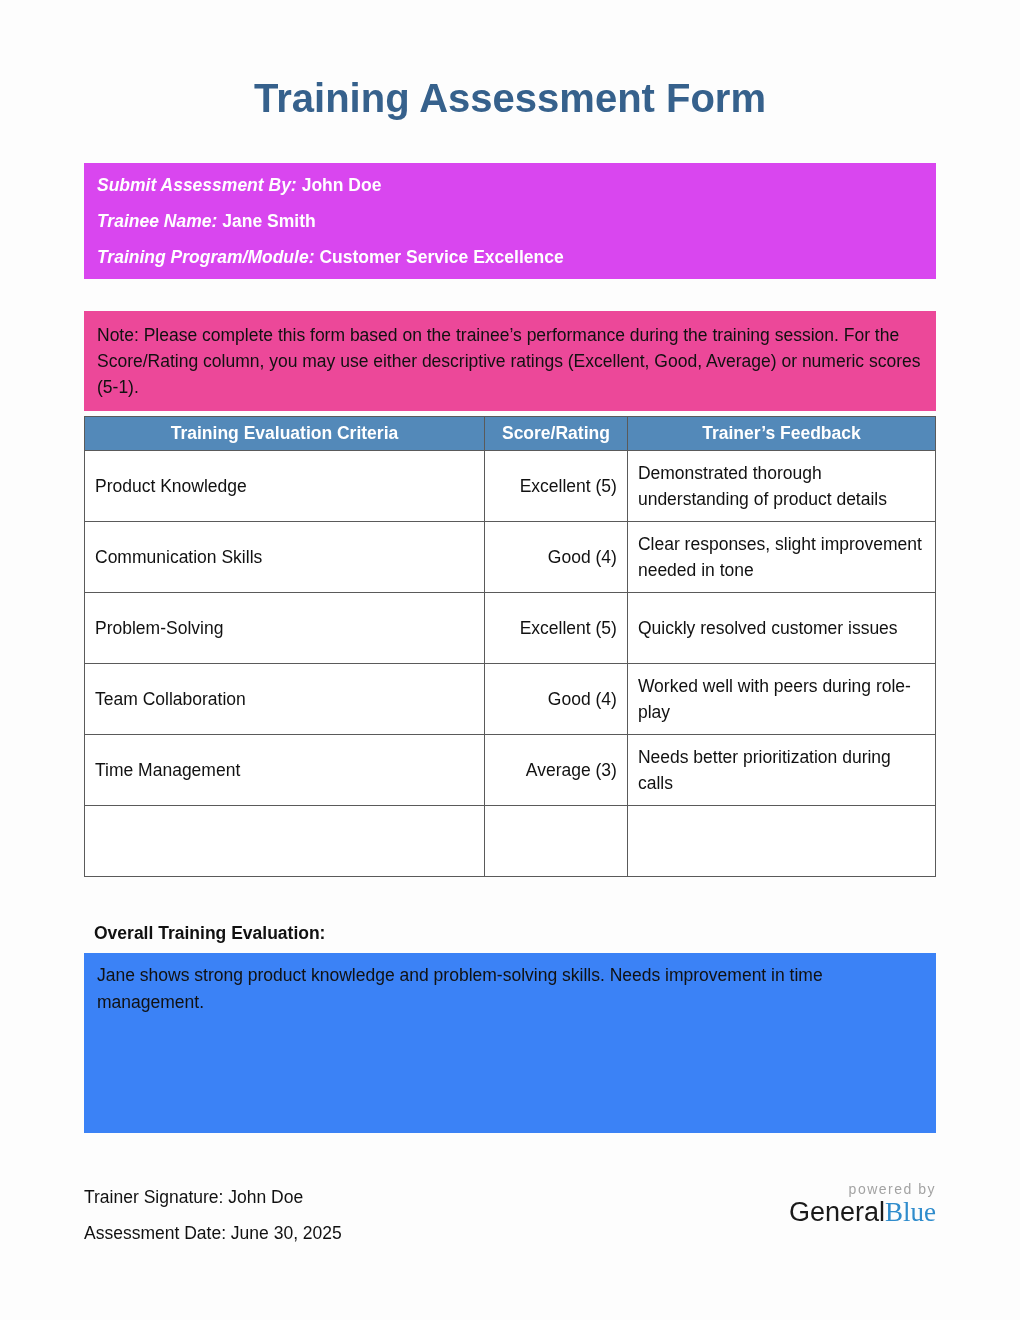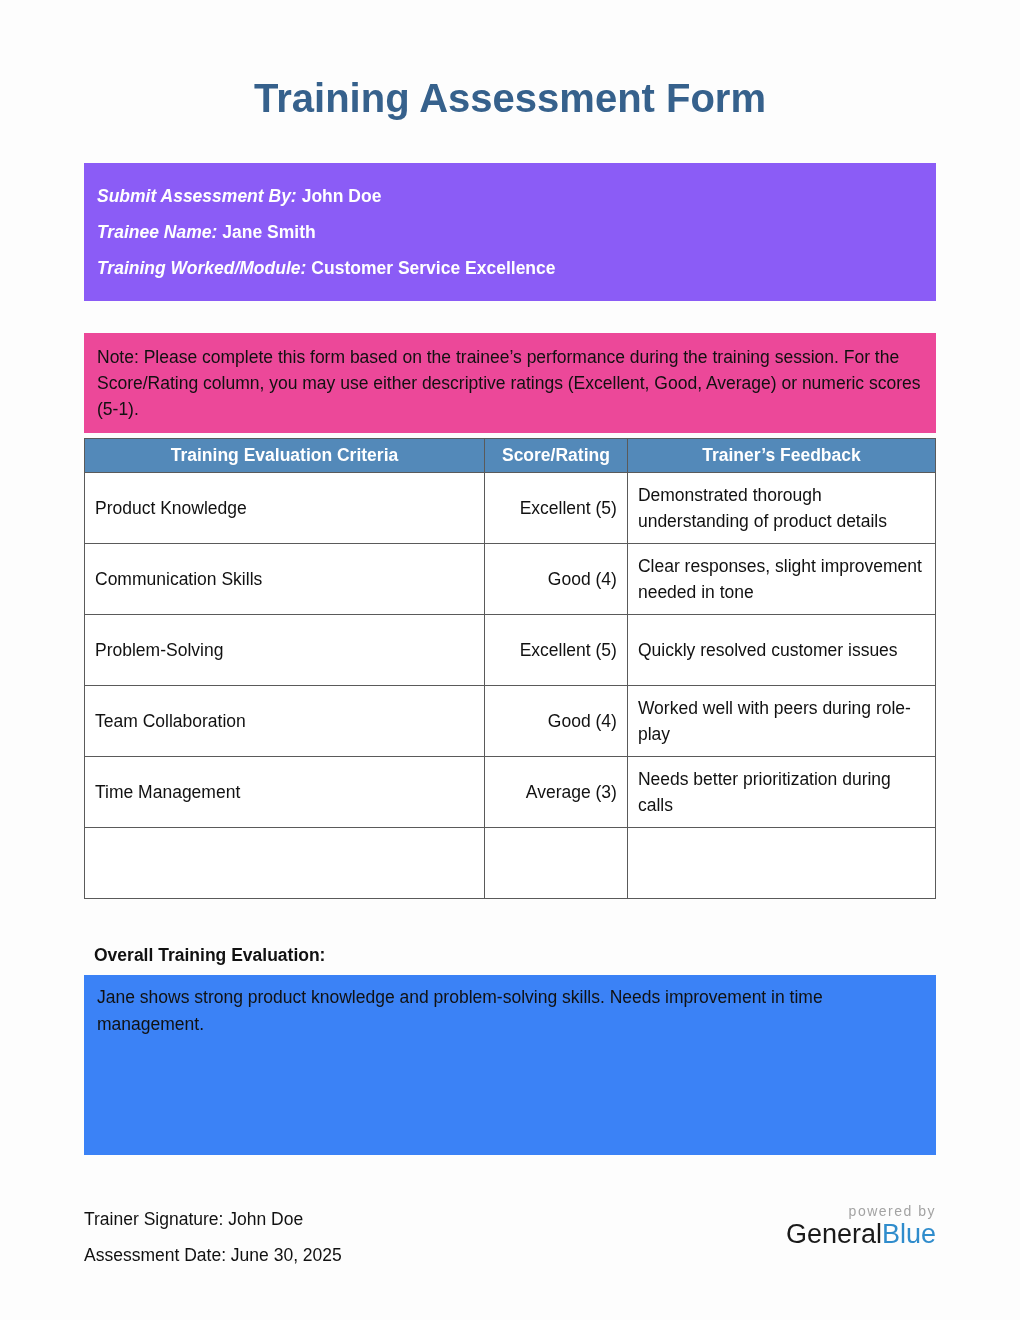--- a/index.html
+++ b/index.html
@@ -18,22 +18,22 @@
   .title {
     margin-top: 76px;
     text-align: center;
     font-size: 40px;
     font-weight: bold;
     color: #36618c;
     letter-spacing: 0px;
   }
   .info-panel {
     margin: 42px 84px 0 84px;
-    background: #8b5cf6;
-    padding: 15px 0;
+    background: #d946ef;
+    padding: 4px 0;
   }
   .info-field {
     padding: 0 13px;
     line-height: 36px;
     font-size: 17.5px;
     color: #ffffff;
     font-weight: bold;
   }
   .info-label { font-style: italic; }
   .info-value { margin-left: 5px; }
@@ -103,38 +103,38 @@
   .footer-line { line-height: 36px; }
   .brand-block { text-align: right; padding-top: 2px; }
   .powered-by {
     font-size: 14px;
     color: #a3a3a3;
     letter-spacing: 1.5px;
     margin-bottom: 1px;
   }
   .brand-logo { font-size: 27px; line-height: 28px; }
   .brand-general { color: #1a1a1a; }
-  .brand-blue { color: #2f8ccc; }
+  .brand-blue { color: #2f8ccc; font-family: Liberation Serif, serif; }
 </style>
 </head>
 <body>
 
 <div class="page">
 
   <div class="title">Training Assessment Form</div>
 
   <div class="info-panel">
     <div class="info-field">
       <span class="info-label">Submit Assessment By:</span><span class="info-value">John Doe</span>
     </div>
     <div class="info-field">
       <span class="info-label">Trainee Name:</span><span class="info-value">Jane Smith</span>
     </div>
     <div class="info-field">
-      <span class="info-label">Training Worked/Module:</span><span class="info-value">Customer Service Excellence</span>
+      <span class="info-label">Training Program/Module:</span><span class="info-value">Customer Service Excellence</span>
     </div>
   </div>
 
   <div class="note-panel">Note: Please complete this form based on the trainee’s performance during the training session. For the Score/Rating column, you may use either descriptive ratings (Excellent, Good, Average) or numeric scores (5-1).</div>
 
   <table class="eval-table">
     <colgroup>
       <col class="col-criteria">
       <col class="col-score">
       <col class="col-feedback">

